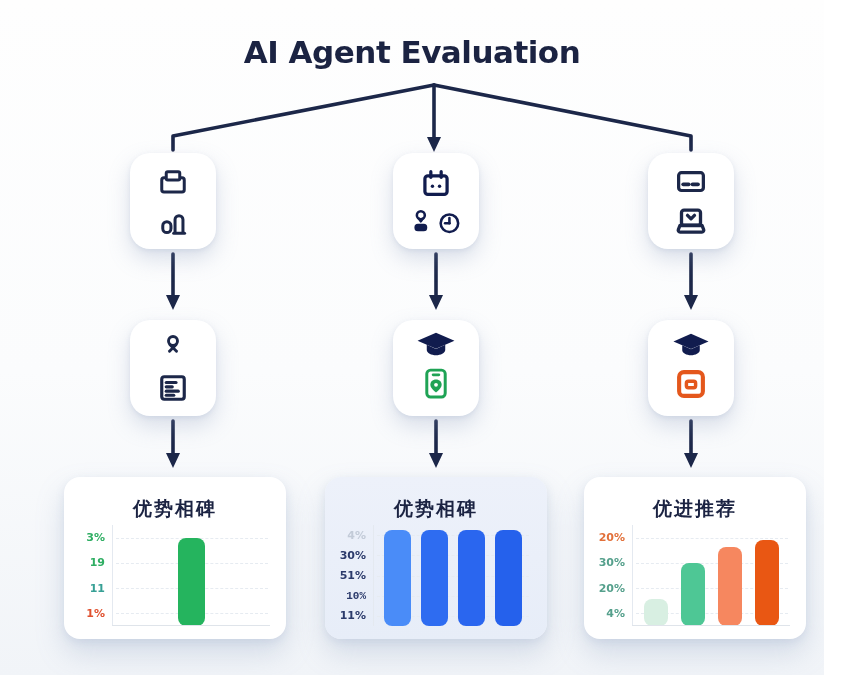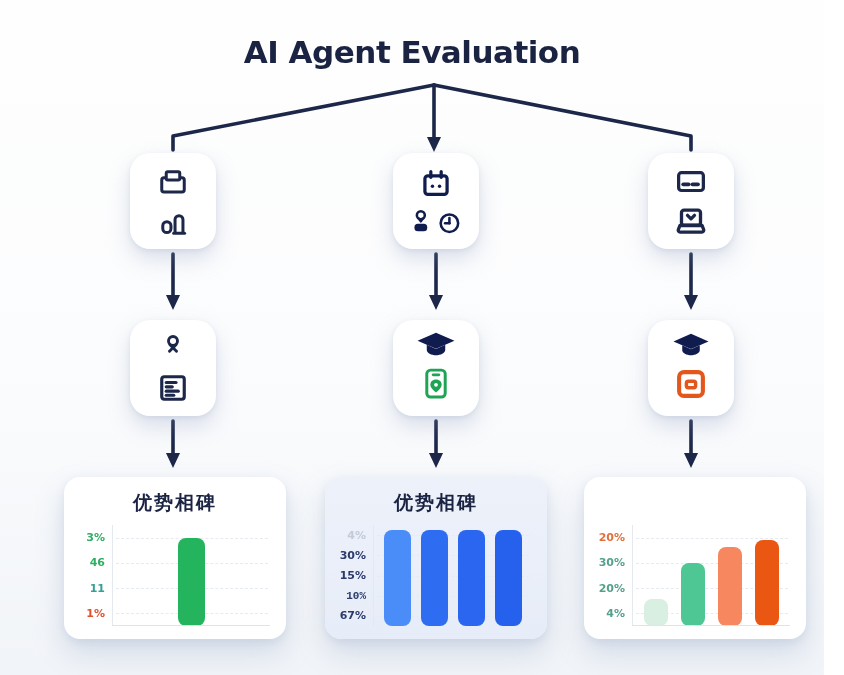--- a/index.html
+++ b/index.html
@@ -19,21 +19,21 @@
     display:flex;flex-direction:column;align-items:center;justify-content:center;gap:7px;
   }
   .row1{top:153px;} .row2{top:320px;}
   .node svg{display:block;}
   .card{
     position:absolute;top:477px;width:222px;height:162px;background:#fff;border-radius:16px;
     box-shadow:0 14px 28px rgba(130,150,185,.28), 0 3px 8px rgba(130,150,185,.15);
   }
   .card.tinted{background:linear-gradient(180deg,#edf1fa,#e7edf8);}
   .card-title{
-    text-align:center;margin-top:13px;font-size:19px;font-weight:700;color:#1b2342;letter-spacing:2px;
+    text-align:center;margin-top:19px;font-size:19px;font-weight:700;color:#1b2342;letter-spacing:2px;
   }
   .chart{position:absolute;left:12px;right:16px;top:48px;bottom:13px;display:flex;}
   .ylabels{width:36px;display:flex;flex-direction:column;padding-right:7px;box-sizing:border-box;}
   .ylab{flex:1;display:flex;align-items:center;justify-content:flex-end;font-size:11px;font-weight:700;}
   .plot{flex:1;position:relative;border-left:1px solid #e4e9f0;}
   .gridline{position:absolute;left:3px;right:2px;height:0;border-top:1px dashed #e6ebf1;}
   .bars{position:absolute;left:4px;right:4px;top:0;bottom:0;display:flex;align-items:flex-end;justify-content:center;}
   .bar{border-radius:8px;}
   .axisline{position:absolute;left:-1px;right:0;bottom:0;height:1px;background:#dfe4ea;}
 </style>
@@ -151,21 +151,21 @@
       <rect x="4.5" y="4.5" width="15" height="15" rx="3" stroke-width="2.6"></rect>
       <rect x="9.1" y="10.3" width="5.8" height="4" rx="1.2" stroke-width="2.2"></rect>
     </svg>
   </div>
 
   <div class="card" style="left:64px">
     <div class="card-title">优势相碑</div>
     <div class="chart">
       <div class="ylabels">
           <div class="ylab" style="color: rgb(47, 174, 99);">3%</div>
-          <div class="ylab" style="color: rgb(47, 174, 99);">46</div>
+          <div class="ylab" style="color: rgb(47, 174, 99);">19</div>
           <div class="ylab" style="color: rgb(55, 160, 149);">11</div>
           <div class="ylab" style="color: rgb(224, 81, 47);">1%</div>
         </div>
       <div class="plot">
         <div class="grid-layer">
             <div class="gridline" style="top: 12.5%;"></div>
             <div class="gridline" style="top: 37.5%;"></div>
             <div class="gridline" style="top: 62.5%;"></div>
             <div class="gridline" style="top: 87.5%;"></div>
           </div>
@@ -176,43 +176,44 @@
         </div>
     </div>
   </div>
 
   <div class="card tinted" style="left:325px">
     <div class="card-title">优势相碑</div>
     <div class="chart">
       <div class="ylabels">
           <div class="ylab" style="color: rgb(195, 203, 216);">4%</div>
           <div class="ylab" style="color: rgb(43, 58, 107);">30%</div>
-          <div class="ylab" style="color: rgb(43, 58, 107);">15%</div>
+          <div class="ylab" style="color: rgb(43, 58, 107);">51%</div>
           <div class="ylab" style="color: rgb(43, 58, 107); font-family: Liberation Mono, monospace;">10%</div>
-          <div class="ylab" style="color: rgb(43, 58, 107);">67%</div>
+          <div class="ylab" style="color: rgb(43, 58, 107);">11%</div>
         </div>
       <div class="plot">
         <div class="grid-layer">
             <div class="gridline" style="top: 10%;"></div>
             <div class="gridline" style="top: 30%;"></div>
             <div class="gridline" style="top: 50%;"></div>
             <div class="gridline" style="top: 70%;"></div>
             <div class="gridline" style="top: 90%;"></div>
           </div>
         <div class="bars" style="gap: 10px;">
             <div class="bar" style="height: 95%; width: 27px; background: rgb(74, 140, 248);"></div>
             <div class="bar" style="height: 95%; width: 27px; background: rgb(46, 108, 241);"></div>
             <div class="bar" style="height: 95%; width: 27px; background: rgb(42, 102, 239);"></div>
             <div class="bar" style="height: 95%; width: 27px; background: rgb(37, 97, 236);"></div>
           </div>
       </div>
     </div>
   </div>
 
   <div class="card" style="left:584px">
+    <div class="card-title">优进推荐</div>
     <div class="chart">
       <div class="ylabels">
           <div class="ylab" style="color: rgb(226, 112, 58);">20%</div>
           <div class="ylab" style="color: rgb(85, 160, 140);">30%</div>
           <div class="ylab" style="color: rgb(85, 160, 140);">20%</div>
           <div class="ylab" style="color: rgb(85, 160, 140);">4%</div>
         </div>
       <div class="plot">
         <div class="grid-layer">
             <div class="gridline" style="top: 12.5%;"></div>

